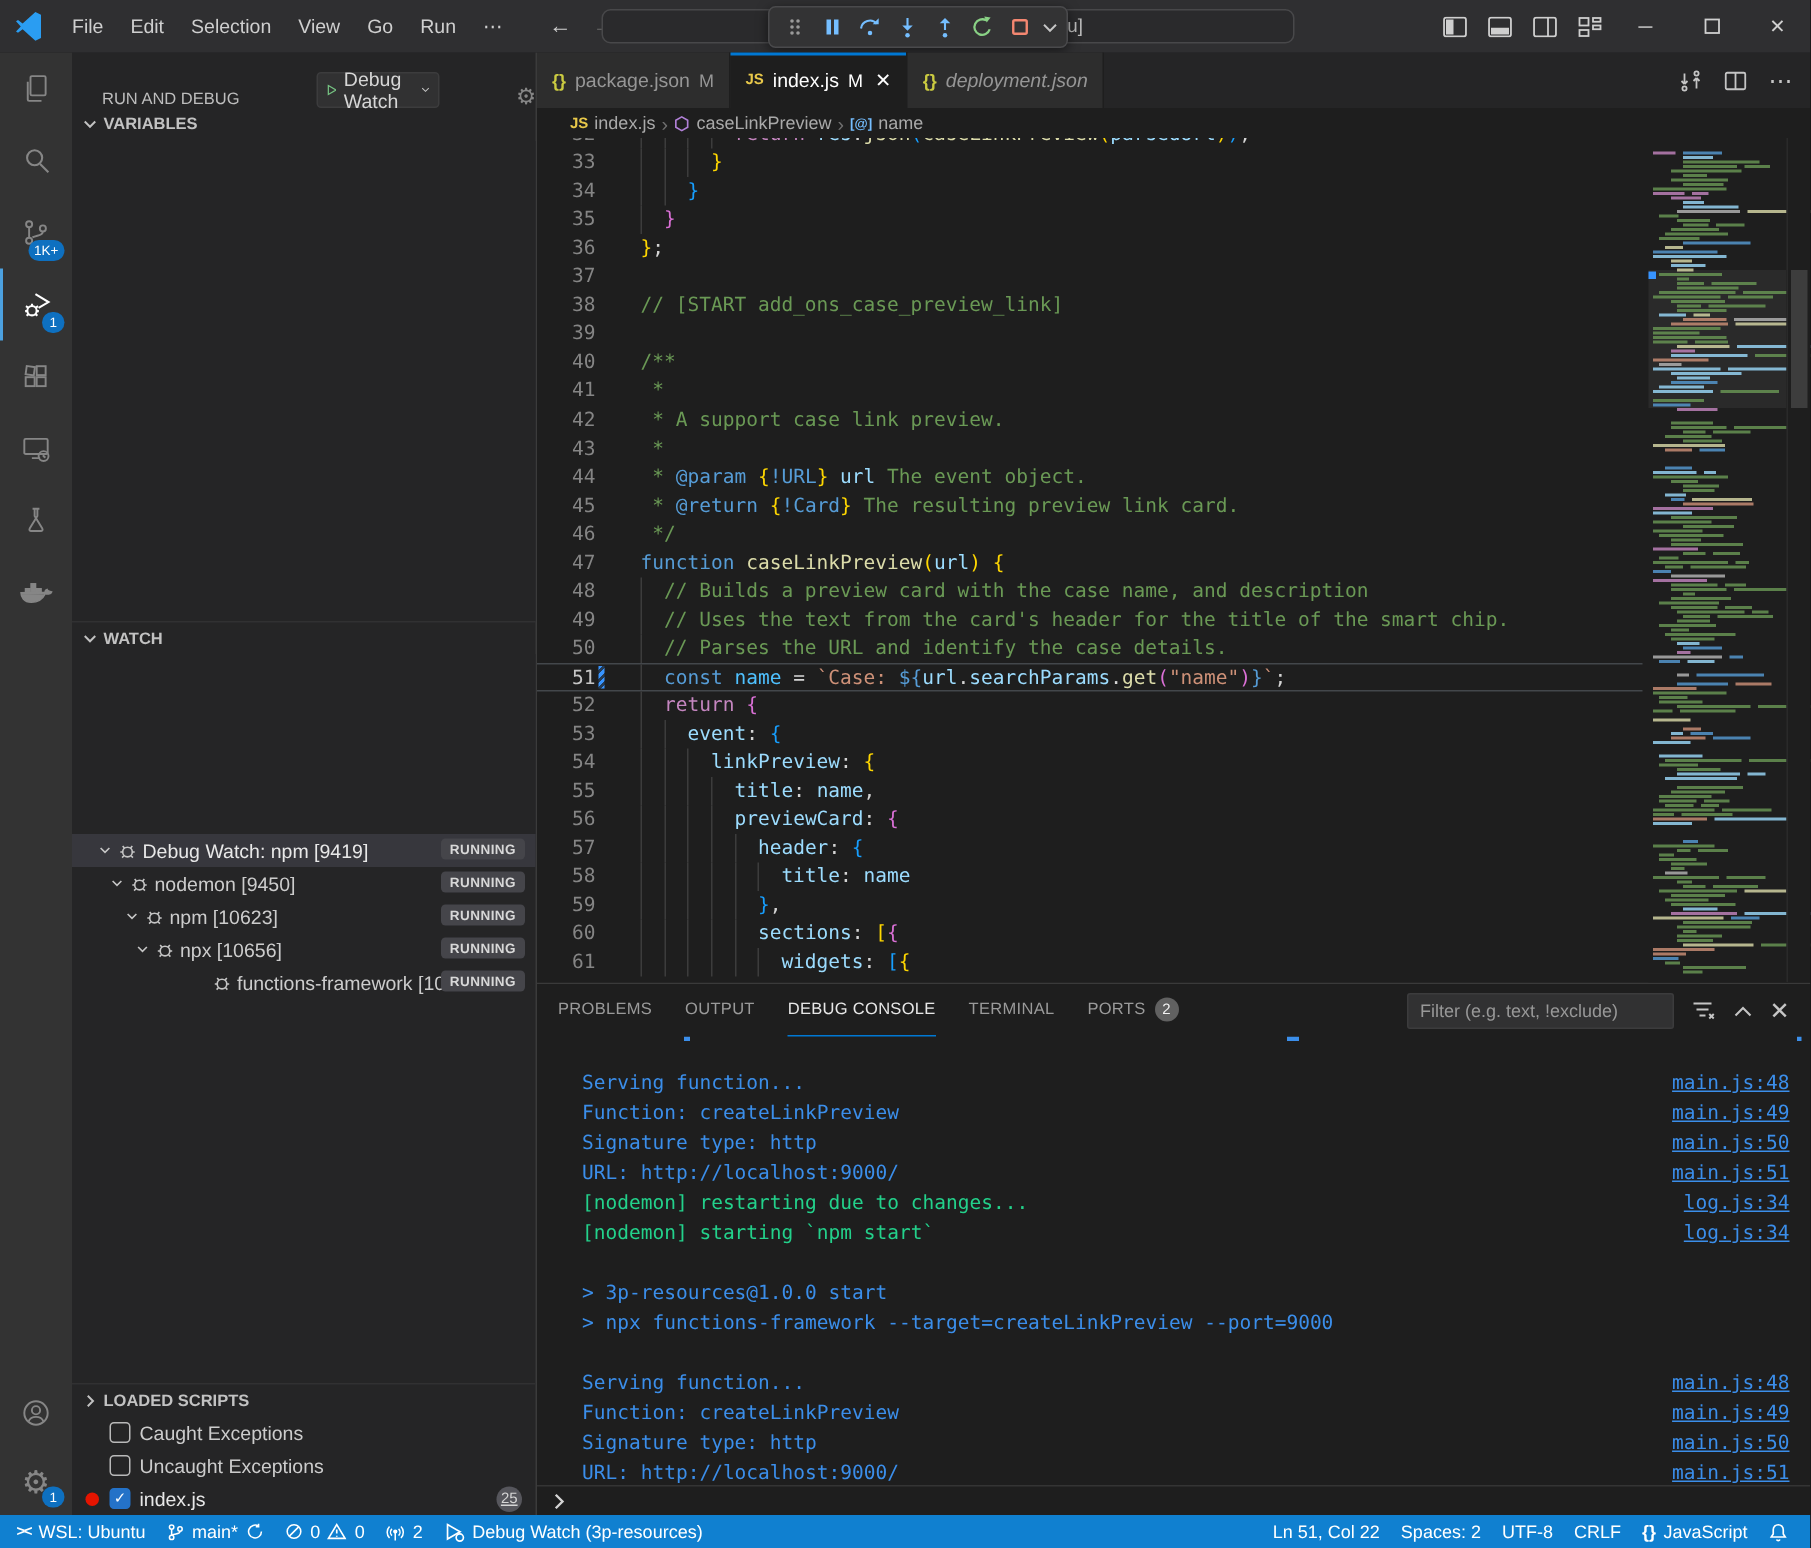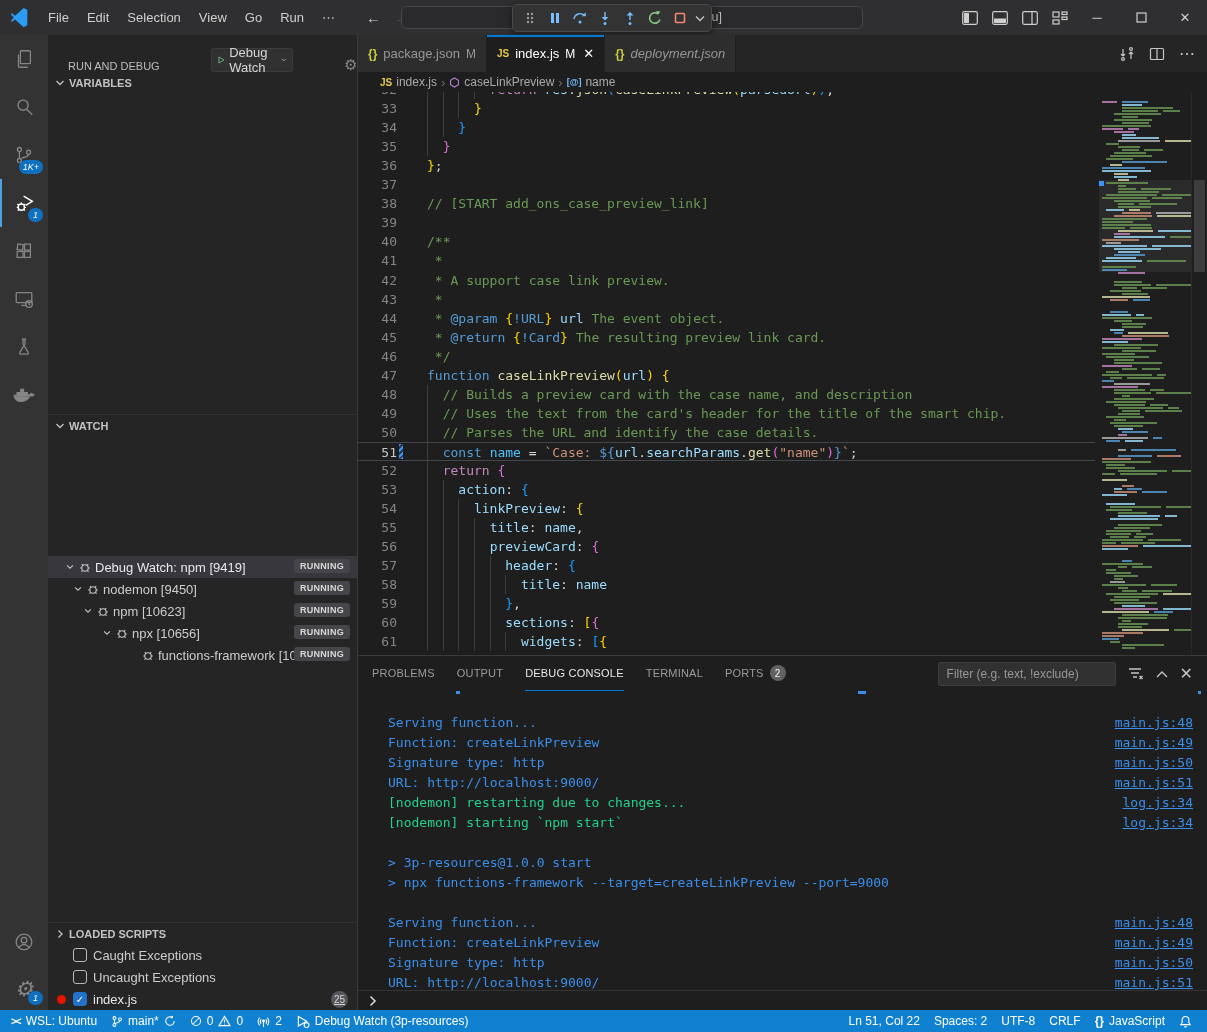--- a/index.html
+++ b/index.html
@@ -22,21 +22,21 @@
   .dbgbtn { width:25px; height:24px; display:flex; align-items:center; justify-content:center; border-radius:4px; }
   .winctl { position:absolute; right:0; top:0; height:35px; display:flex; align-items:center; }
   .layoutbtn { width:30px; height:35px; display:flex; align-items:center; justify-content:center; }
   .capbtn { width:44px; height:35px; display:flex; align-items:center; justify-content:center; color:#d0d0d0; font-size:13px; }
 
   
   .main { display:flex; height:975px; }
 
   
   .activitybar { width:48px; background:#333333; flex:none; display:flex; flex-direction:column; align-items:center; }
-  .actbtn { position:relative; width:48px; height:48px; display:flex; align-items:center; justify-content:center;font-style:italic; }
+  .actbtn { position:relative; width:48px; height:48px; display:flex; align-items:center; justify-content:center; }
   .actbtn svg { stroke:#868686; }
   .actbtn.active { border-left:2px solid #4ca1e0; }
   .actbtn.active svg { stroke:#ffffff; }
   .actbadge { position:absolute; right:5px; bottom:5px; background:#0e70c0; color:#fff; font-size:9px;
               border-radius:9px; padding:1.5px 4px; min-width:15px; text-align:center; line-height:11px; }
   .actspacer { flex:1; }
   .gearglyph { font-size:21px; color:#868686; line-height:1; }
 
   
   .sidebar { width:310px; background:#252526; flex:none; display:flex; flex-direction:column; border-right:1px solid #3b3b3b; font-size:13px; }
@@ -395,21 +395,21 @@
                 <path d="M2.5 4l3.5 3.5L9.5 4" fill="none" stroke="#c5c5c5" stroke-width="1.3"></path>
               </svg>
             </span>
             <svg width="14" height="14" viewBox="0 0 14 14" fill="none" stroke="#c5c5c5" stroke-width="1.1">
               <circle cx="7" cy="8" r="3.2"></circle>
               <path d="M5 5.5L3.8 4M9 5.5L10.2 4M3.8 8H2.2M11.8 8h-1.6M4.6 10.5l-1.2 1.2M9.4 10.5l1.2 1.2"></path>
             </svg>
      <span class="lbl">npm [10623]</span>
      <span class="runbadge">RUNNING</span>
    </div>
-          <div class="csrow" style="padding-left:51px">
+          <div class="csrow" style="padding-left:39px">
      <span class="sp">
               <svg width="10" height="10" viewBox="0 0 12 12">
                 <path d="M2.5 4l3.5 3.5L9.5 4" fill="none" stroke="#c5c5c5" stroke-width="1.3"></path>
               </svg>
             </span>
             <svg width="14" height="14" viewBox="0 0 14 14" fill="none" stroke="#c5c5c5" stroke-width="1.1">
               <circle cx="7" cy="8" r="3.2"></circle>
               <path d="M5 5.5L3.8 4M9 5.5L10.2 4M3.8 8H2.2M11.8 8h-1.6M4.6 10.5l-1.2 1.2M9.4 10.5l1.2 1.2"></path>
             </svg>
      <span class="lbl">npx [10656]</span>
@@ -613,21 +613,21 @@
       <span class="lcode"><i class="guide" style="left:calc(20px + 0ch)"></i><span class="tk-w">  </span><span class="tk-kb">const</span><span class="tk-w"> </span><span class="tk-vc">name</span><span class="tk-w"> = </span><span class="tk-s">`Case: </span><span class="tk-kb">${</span><span class="tk-v">url</span><span class="tk-w">.</span><span class="tk-v">searchParams</span><span class="tk-w">.</span><span class="tk-fn">get</span><span class="tk-p">(</span><span class="tk-s">"name"</span><span class="tk-p">)</span><span class="tk-kb">}</span><span class="tk-s">`</span><span class="tk-w">;</span></span>
     </div>
             <div class="eline" style="top:369px">
       <span class="lnum">52</span>
       <span class="lmark"></span>
       <span class="lcode"><i class="guide" style="left:calc(20px + 0ch)"></i><span class="tk-w">  </span><span class="tk-kw">return</span><span class="tk-w"> </span><span class="tk-p">{</span></span>
     </div>
             <div class="eline" style="top:388px">
       <span class="lnum">53</span>
       <span class="lmark"></span>
-      <span class="lcode"><i class="guide" style="left:calc(20px + 0ch)"></i><i class="guide" style="left:calc(20px + 2ch)"></i><span class="tk-w">    </span><span class="tk-v">action</span><span class="tk-w">: </span><span class="tk-bl">{</span></span>
+      <span class="lcode"><i class="guide" style="left:calc(20px + 0ch)"></i><i class="guide" style="left:calc(20px + 2ch)"></i><span class="tk-w">    </span><span class="tk-v">event</span><span class="tk-w">: </span><span class="tk-bl">{</span></span>
     </div>
             <div class="eline" style="top:407px">
       <span class="lnum">54</span>
       <span class="lmark"></span>
       <span class="lcode"><i class="guide" style="left:calc(20px + 0ch)"></i><i class="guide" style="left:calc(20px + 2ch)"></i><i class="guide" style="left:calc(20px + 4ch)"></i><span class="tk-w">      </span><span class="tk-v">linkPreview</span><span class="tk-w">: </span><span class="tk-y">{</span></span>
     </div>
             <div class="eline" style="top:426px">
       <span class="lnum">55</span>
       <span class="lmark"></span>
       <span class="lcode"><i class="guide" style="left:calc(20px + 0ch)"></i><i class="guide" style="left:calc(20px + 2ch)"></i><i class="guide" style="left:calc(20px + 4ch)"></i><i class="guide" style="left:calc(20px + 6ch)"></i><span class="tk-w">        </span><span class="tk-v">title</span><span class="tk-w">: </span><span class="tk-v">name</span><span class="tk-w">,</span></span>

